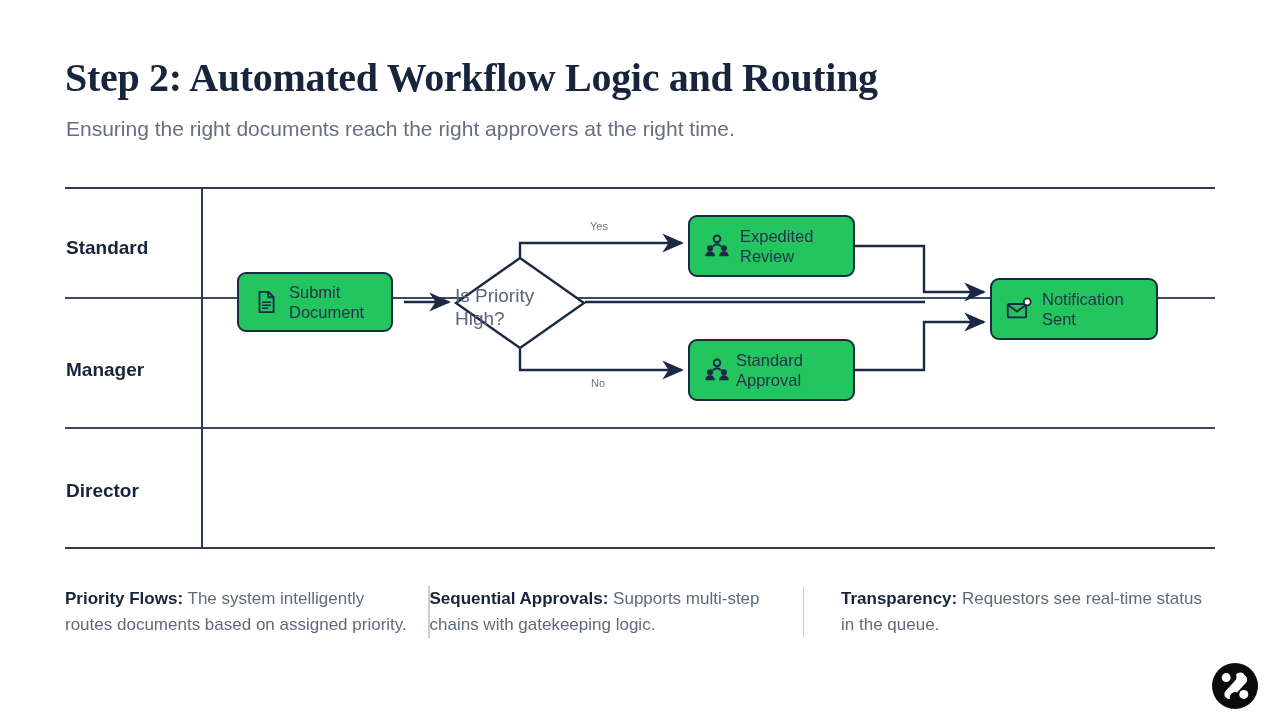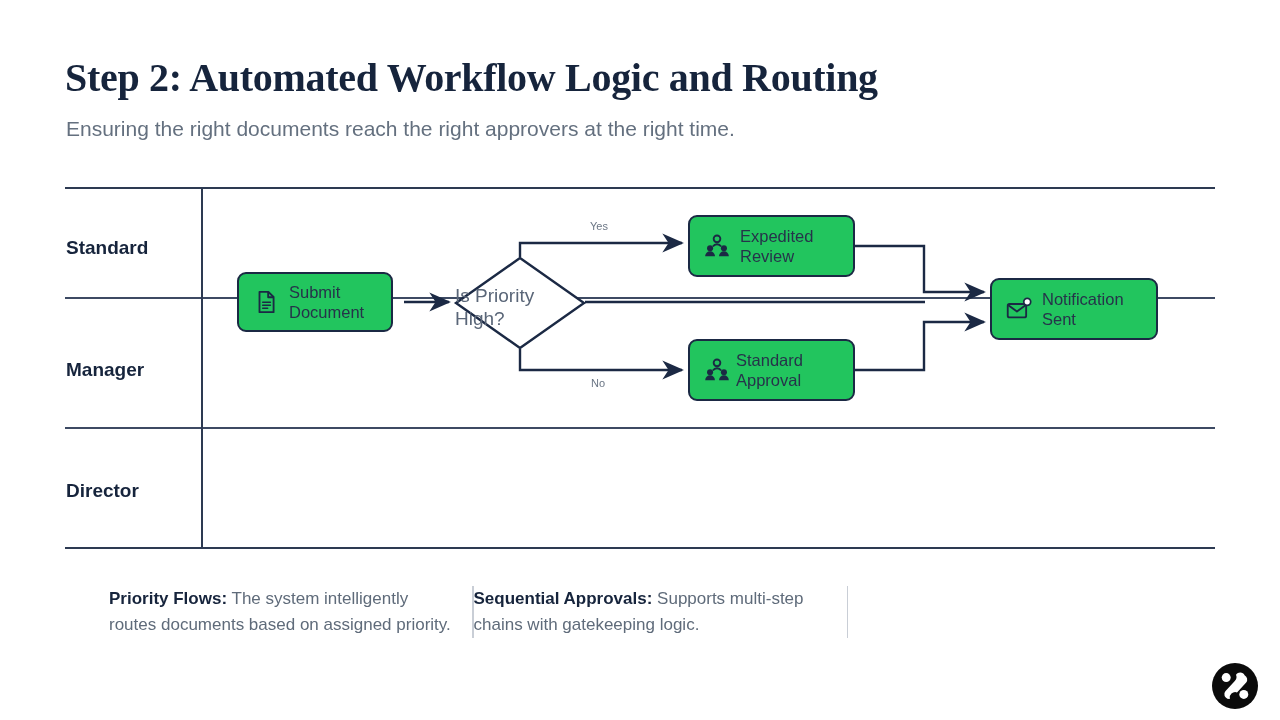--- a/index.html
+++ b/index.html
@@ -136,21 +136,20 @@
   }
   #branch-yes { left: 590px; top: 220px; }
   #branch-no  { left: 591px; top: 377px; }
   #footer {
     position: absolute;
     left: 65px;
     top: 586px;
     width: 1152px;
     display: flex;
     align-items: center;
-    margin-left: 44px;
   }
   .note {
     font-size: 17px;
     line-height: 1.52;
     color: #5f6b7a;
   }
   .note b {
     color: #16243c;
     font-weight: bold;
   }
@@ -271,20 +270,23 @@
 
   <div id="footer">
     <div class="note" id="note-0">
       <b>Priority Flows:</b><span> The system intelligently routes documents based on assigned priority.</span>
     </div>
     <div class="note-sep"></div>
     <div class="note" id="note-1">
       <b>Sequential Approvals:</b><span> Supports multi-step chains with gatekeeping logic.</span>
     </div>
     <div class="note-sep"></div>
+    <div class="note" id="note-2">
+      <b>Transparency:</b><span> Requestors see real-time status in the queue.</span>
+    </div>
   </div>
 
   <svg id="logo" viewBox="0 0 48 48">
     <circle cx="24" cy="24" r="23" fill="#0b0b0b"></circle>
     <g fill="#ffffff">
       <circle cx="15.2" cy="15.6" r="4.5"></circle>
       <circle cx="32.8" cy="32.4" r="4.5"></circle>
       <path d="M33.6 13.2 a5 5 0 0 1 1.6 7.4 L26 30.4 a5.6 5.6 0 0 0 -7.2 6.6
                a5 5 0 0 1 -5.4 -5.6 a5 5 0 0 1 1.4 -2.6 L23.8 19
                a5.6 5.6 0 0 0 1.2 -6.2 a5 5 0 0 1 8.6 0.4 Z"></path>

